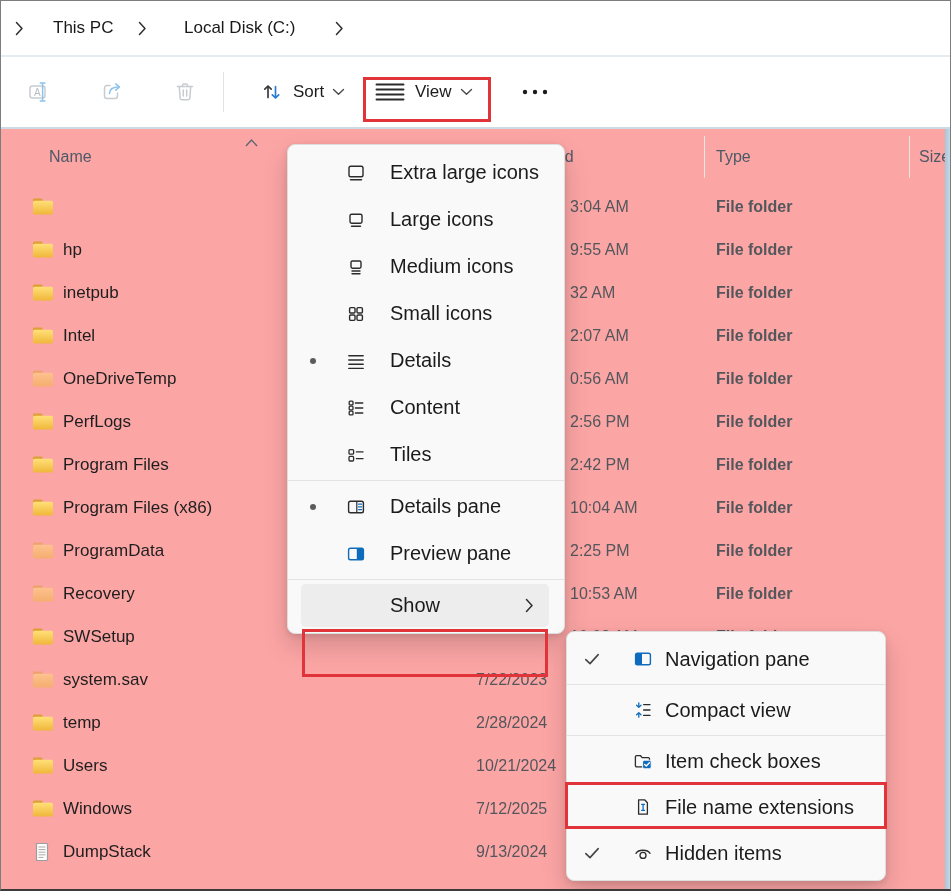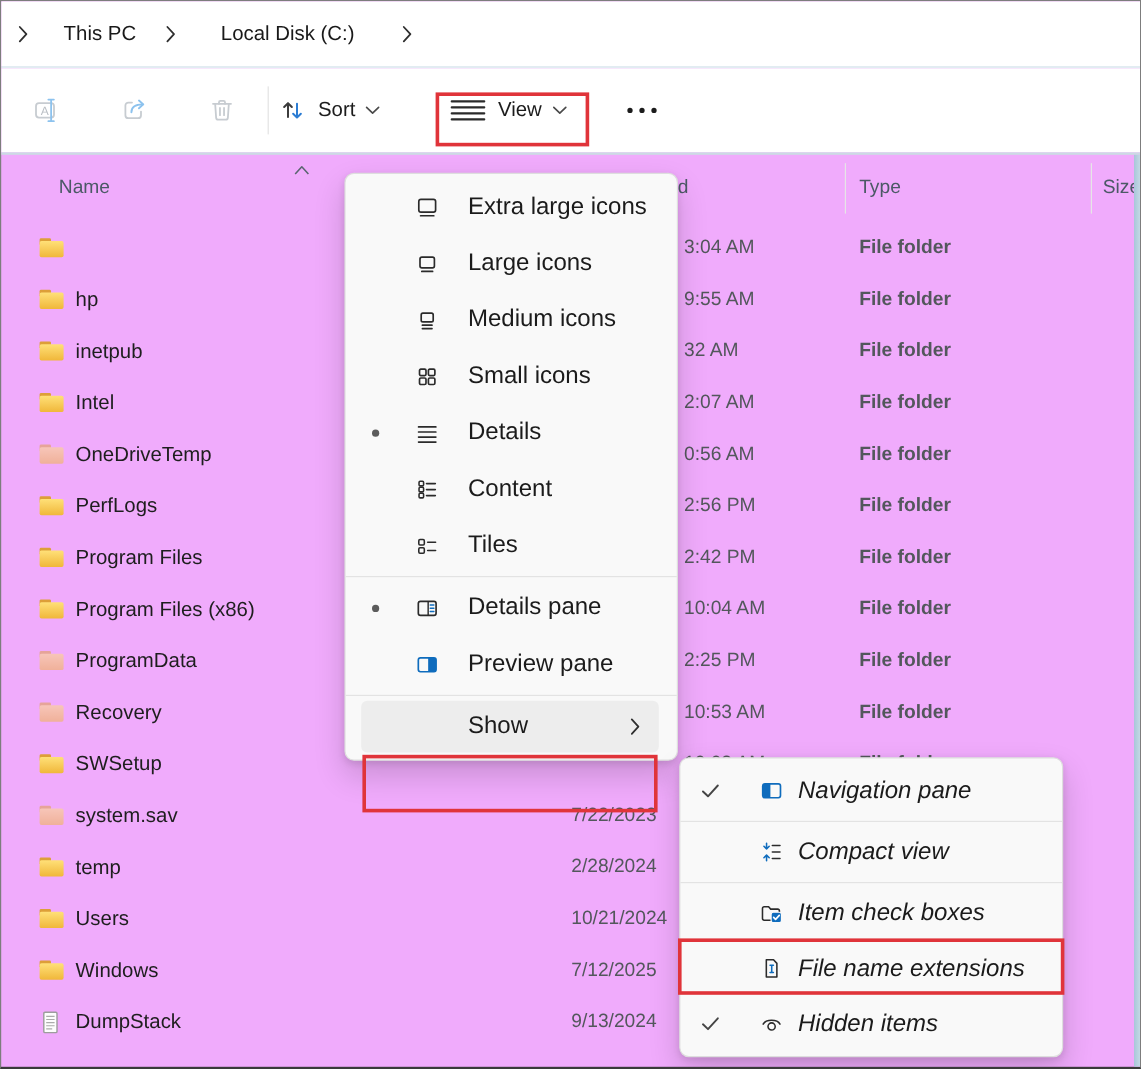--- a/index.html
+++ b/index.html
@@ -1,16 +1,16 @@
 <!DOCTYPE html>
 <html><head>
 <meta charset="utf-8">
 <style>
   html,body{margin:0;padding:0;background:#fff;font-family:"Liberation Sans","DejaVu Sans",sans-serif;}
-  .window{position:relative;width:951px;height:891px;background:#f0abfc;border:1px solid #7d7d7d;
+  .window{position:relative;width:951px;height:891px;background:#fca5a5;border:1px solid #7d7d7d;
           border-bottom:2px solid #3a3a3a;box-sizing:border-box;overflow:hidden;}
   
   .crumbbar{position:absolute;left:0;top:0;width:100%;height:54px;background:#fff;}
   .crumbbar .abs{position:absolute;top:0;height:54px;display:flex;align-items:center;}
   .crumb{font-size:17px;color:#191919;}
   .divider-1{position:absolute;left:0;top:54px;width:100%;height:2px;background:#e2ecf2;}
   
   .toolbar{position:absolute;left:0;top:56px;width:100%;height:70px;background:#fff;}
   .toolbar .abs{position:absolute;top:0;height:70px;display:flex;align-items:center;}
   .tool-label{font-size:17px;color:#1c1c1c;margin:0 8px 0 10px;}
@@ -41,21 +41,21 @@
   .view-menu .mitem{height:47px;}
   .show-menu .mitem{height:46px;}
   .mitem.hover::before{content:"";position:absolute;left:13px;right:15px;top:2px;bottom:2px;
         background:#ededed;border-radius:5px;z-index:-1;}
   .slot{display:flex;align-items:center;justify-content:center;}
   .slot.s1{width:50px;}
   .slot.s2{width:36px;}
   .show-menu .slot.s2{margin-left:8px;}
   .mlabel{font-size:20px;color:#1b1b1b;white-space:nowrap;}
   .view-menu .mlabel{margin-left:16px;}
-  .show-menu .mlabel{margin-left:4px;font-style:italic;}
+  .show-menu .mlabel{margin-left:4px;}
   .mchev{position:absolute;right:30px;display:flex;align-items:center;}
   .msep{height:5px;position:relative;}
   .msep::after{content:"";position:absolute;left:0;right:0;top:2px;height:1px;background:#e3e3e3;}
   .bullet{width:6px;height:6px;border-radius:50%;background:#5c5c5c;}
   
   .redbox{position:absolute;border:3px solid #e0343a;box-sizing:border-box;z-index:40;pointer-events:none;}
   #rb-view{left:362px;top:76px;width:128px;height:45px;}
   #rb-show{left:301px;top:628px;width:246px;height:48px;}
   #rb-fne{left:564px;top:781px;width:322px;height:47px;}
 </style>
@@ -113,21 +113,21 @@
     </span>
     <span class="abs" style="left:172px">
       <svg width="24" height="24" viewBox="0 0 24 24" fill="none" stroke="#c7ccd1" stroke-width="1.5" stroke-linecap="round">
         <path d="M4.5 6.5 h15"></path>
         <path d="M9.5 6.5 V5.2 a1.2 1.2 0 0 1 1.2 -1.2 h2.6 a1.2 1.2 0 0 1 1.2 1.2 V6.5"></path>
         <path d="M6.3 6.5 l.8 11.5 a1.8 1.8 0 0 0 1.8 1.7 h6.2 a1.8 1.8 0 0 0 1.8 -1.7 l.8 -11.5"></path>
         <path d="M10.3 10 v6 M13.7 10 v6"></path>
       </svg>
     </span>
     <span class="vsep"></span>
-    <span class="abs" style="left:232px">
+    <span class="abs" style="left:260px">
       <svg width="22" height="24" viewBox="0 0 22 24" fill="none" stroke-linecap="round" stroke-linejoin="round">
         <g stroke="#3c3c3c" stroke-width="1.7">
             <path d="M7 17.5 V6 M7 6 l-3.2 3.2 M7 6 l3.2 3.2"></path>
           </g>
         <g stroke="#2b7cd3" stroke-width="1.7">
             <path d="M14.5 6.5 V18 M14.5 18 l-3.2 -3.2 M14.5 18 l3.2 -3.2"></path>
           </g>
       </svg>
       <span class="tool-label">Sort</span>
       <svg width="13" height="8" viewBox="0 0 13 8" fill="none" stroke="#4a4a4a" stroke-width="1.4" stroke-linecap="round" stroke-linejoin="round">

